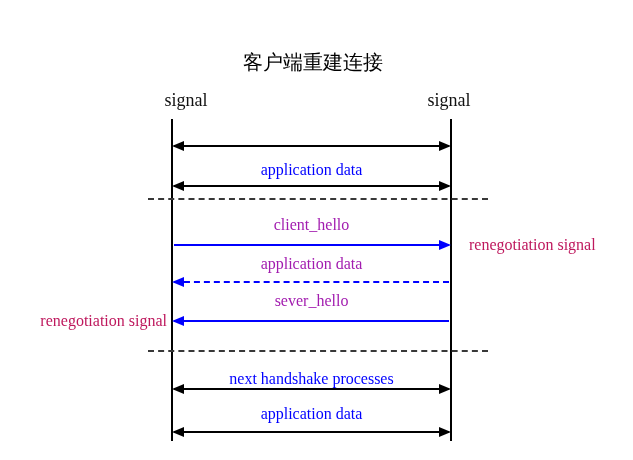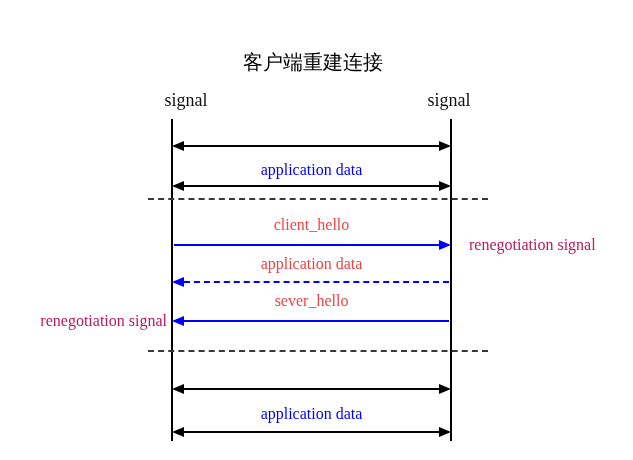--- a/index.html
+++ b/index.html
@@ -21,21 +21,21 @@
     position:absolute; top:95px; width:2px; height:346px; background:#000;
   }
   .lifeline.client { left:171px; }
   .lifeline.server { left:450px; }
 
   .msg-label {
     position:absolute; left:172px; width:279px; text-align:center;
     font-size:16px; line-height:18px; white-space:nowrap;
   }
   .blue { color:#0000ff; }
-  .red  { color:#ef4444; }
+  .red  { color:#a21caf; }
 
   .arrow { position:absolute; left:172px; width:279px; height:12px; color:#000; }
   .arrow.blue { color:#0000ff; }
   .arrow .shaft {
     position:absolute; top:5px; left:2px; right:2px; height:0;
     border-top:2px solid currentColor;
   }
   .arrow .shaft.dashed { border-top-style:dashed; }
   .arrow .head {
     position:absolute; top:1px; width:0; height:0;
@@ -98,20 +98,21 @@
 
   <div class="msg-label red" style="top:268px">sever_hello</div>
   <div class="arrow blue" style="top:291px">
     <span class="head l"></span>
     <span class="shaft"></span>
   </div>
   <div class="annot left">renegotiation signal</div>
 
   <div class="sep" style="top:326px"></div>
 
+  <div class="msg-label blue" style="top:346px">next handshake processes</div>
   <div class="arrow" style="top:359px">
     <span class="head l"></span>
     <span class="shaft"></span>
     <span class="head r"></span>
   </div>
 
   <div class="msg-label blue" style="top:381px">application data</div>
   <div class="arrow" style="top:402px">
     <span class="head l"></span>
     <span class="shaft"></span>

